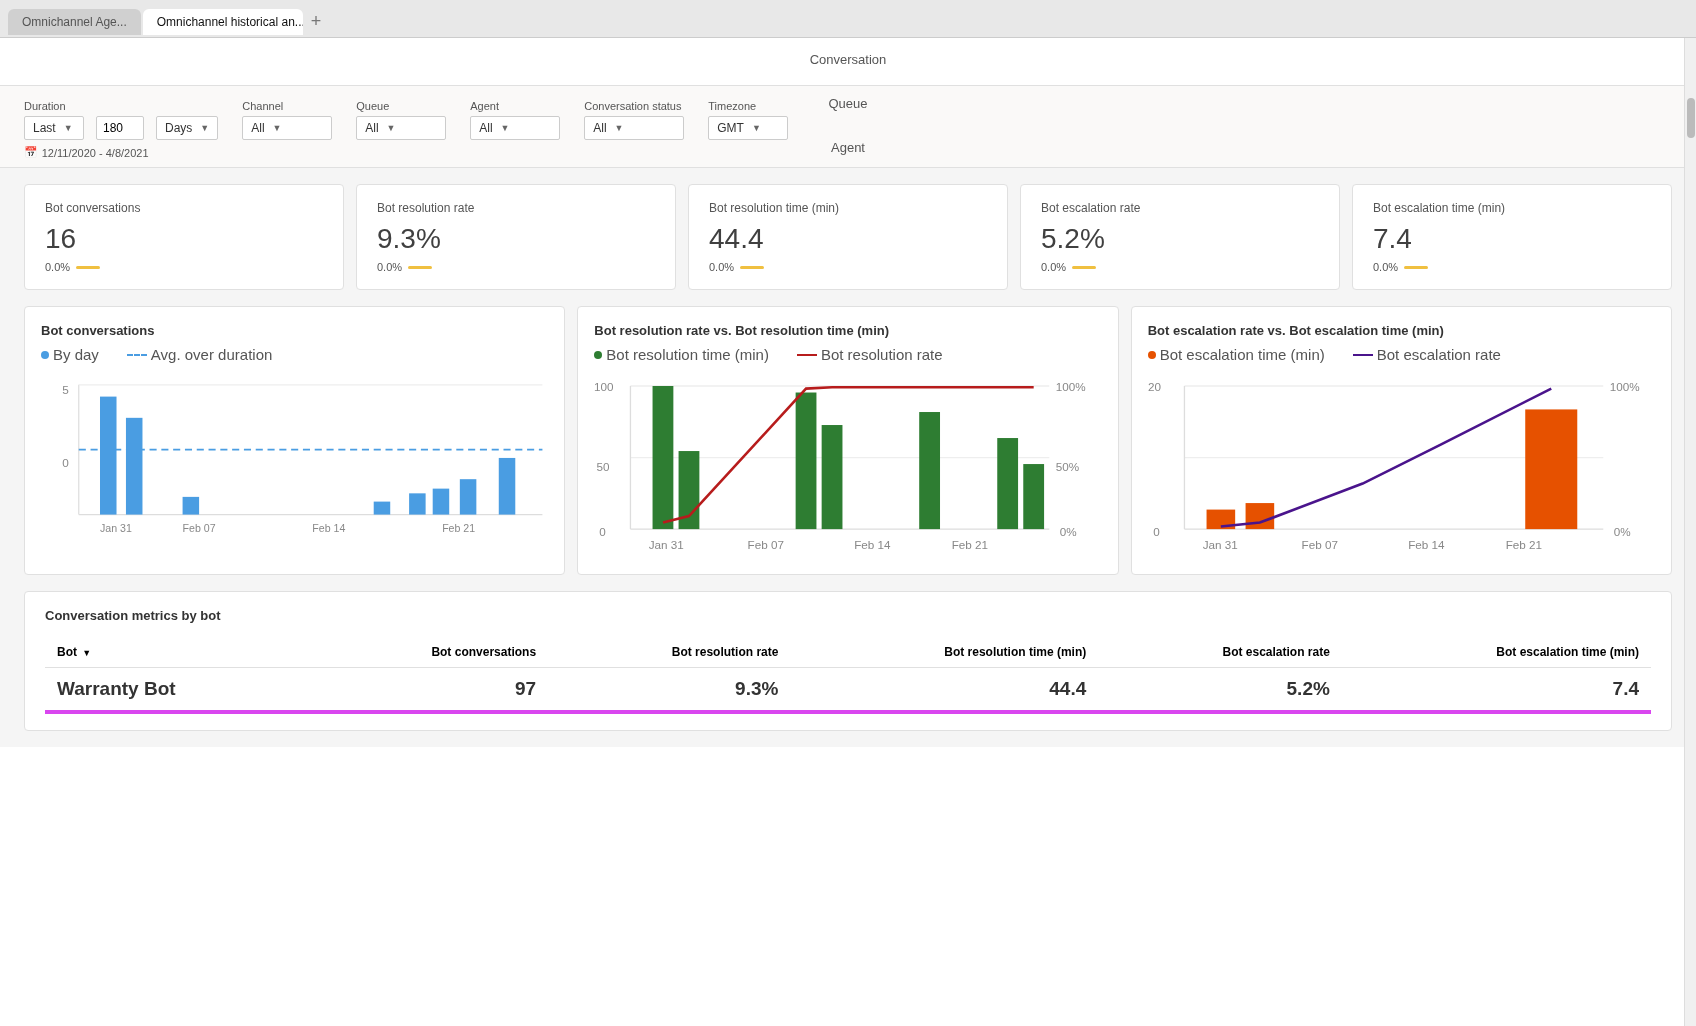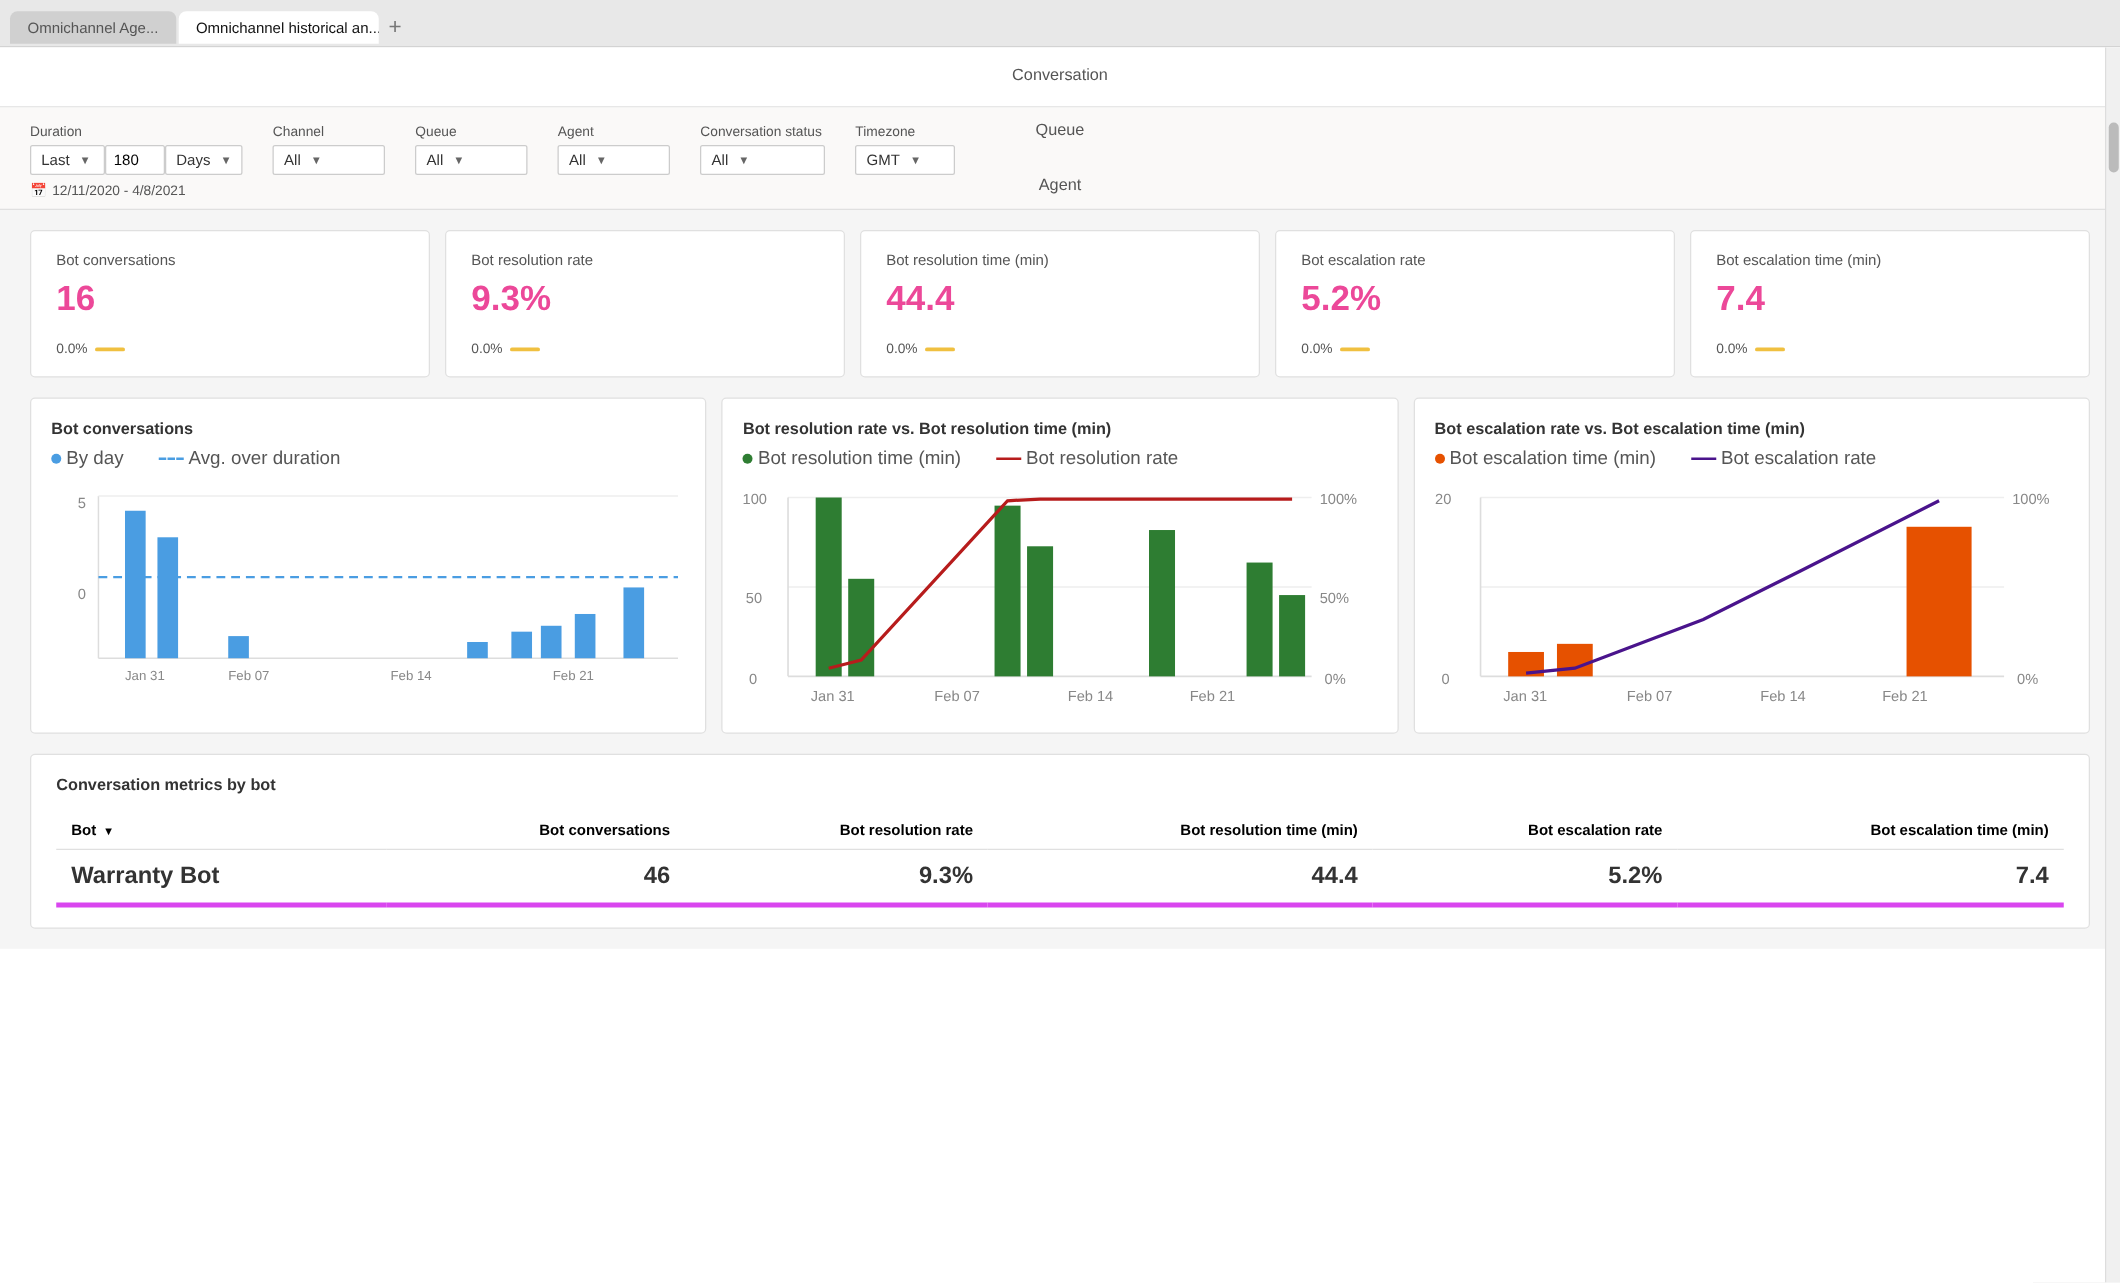--- a/index.html
+++ b/index.html
@@ -37,21 +37,21 @@
     .nav-tab.active { color: #0078d4; border-bottom: 2px solid #0078d4; font-weight: 600; }
 
     
     .filters-bar {
       background: #faf9f8; padding: 14px 24px 8px;
       border-bottom: 1px solid #e0e0e0;
     }
     .filters-row { display: flex; gap: 24px; align-items: flex-end; }
     .filter-group { display: flex; flex-direction: column; gap: 4px; }
     .filter-label { font-size: 11px; color: #555; font-weight: 400; }
-    .filter-row-inner { display: flex; gap: 0; align-items: center; }
+    .filter-row-inner { display: flex; gap: 12px; align-items: center; }
     .filter-select {
       border: 1px solid #ccc; border-radius: 2px; padding: 4px 8px;
       font-size: 12px; background: #fff; cursor: pointer;
       display: flex; align-items: center; gap: 4px; min-width: 60px;
     }
     .filter-select .chevron { font-size: 9px; margin-left: 4px; color: #666; }
     .filter-input {
       border: 1px solid #ccc; border-radius: 2px; padding: 4px 6px;
       font-size: 12px; width: 48px;
     }
@@ -60,21 +60,21 @@
     
     .main-content { padding: 16px 24px; background: #f5f5f5; }
 
     
     .kpi-row { display: flex; gap: 12px; margin-bottom: 16px; }
     .kpi-card {
       background: #fff; border: 1px solid #e0e0e0; border-radius: 4px;
       padding: 16px 20px; flex: 1;
     }
     .kpi-title { font-size: 12px; color: #555; margin-bottom: 8px; }
-    .kpi-value { font-size: 28px; font-weight: 700; color: #ec4899; margin-bottom: 18px; }
+    .kpi-value { font-size: 28px; font-weight: 400; color: #404040; margin-bottom: 6px; }
     .kpi-footer { display: flex; align-items: center; gap: 6px; font-size: 11px; color: #555; }
     .kpi-bar { width: 24px; height: 3px; background: #f0c040; border-radius: 2px; }
 
     
     .charts-row { display: flex; gap: 12px; margin-bottom: 16px; }
     .chart-card {
       background: #fff; border: 1px solid #e0e0e0; border-radius: 4px;
       padding: 16px; flex: 1;
     }
     .chart-title { font-size: 13px; font-weight: 600; color: #333; margin-bottom: 8px; }
@@ -391,21 +391,21 @@
               <span>Bot escalation rate</span>
             </th>
             <th style="text-align:right;">
               <span>Bot escalation time (min)</span>
             </th>
           </tr>
         </thead>
         <tbody>
           <tr>
             <td>Warranty Bot</td>
-            <td style="text-align:right;">46</td>
+            <td style="text-align:right;">97</td>
             <td style="text-align:right;">9.3%</td>
             <td style="text-align:right;">44.4</td>
             <td style="text-align:right;">5.2%</td>
             <td style="text-align:right;">7.4</td>
           </tr>
         </tbody>
       </table>
     </div>
 
   </div>

